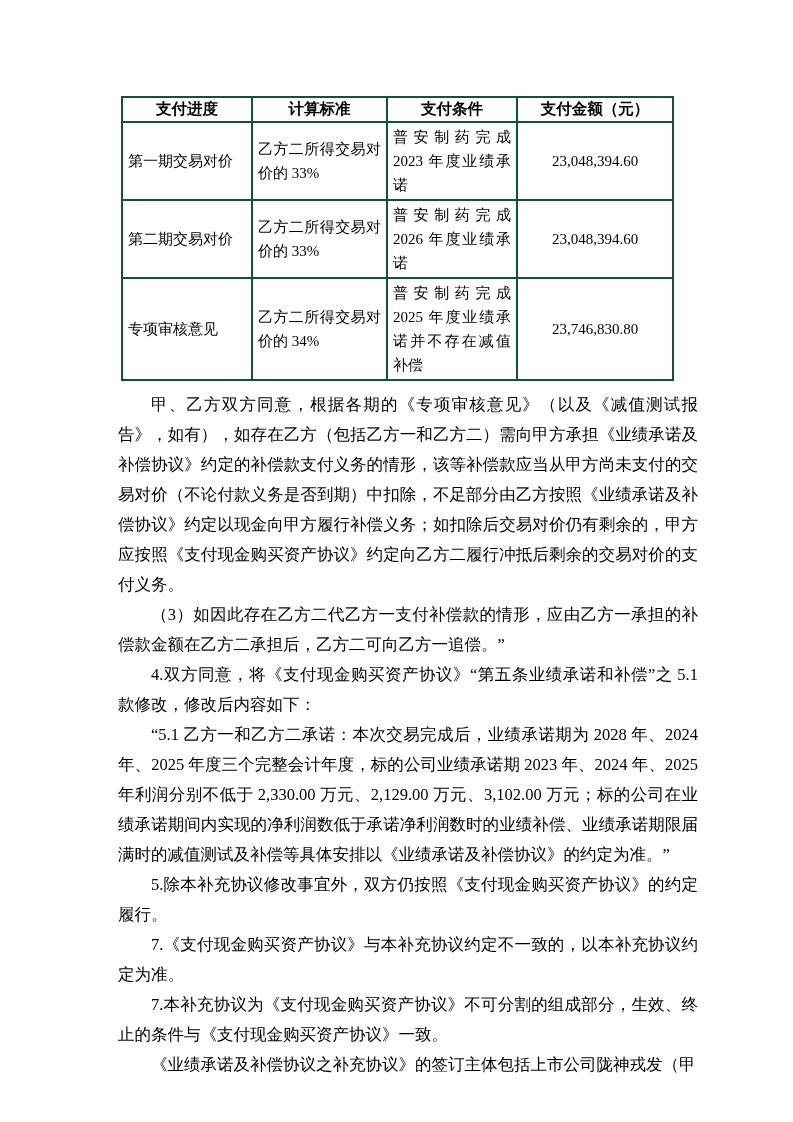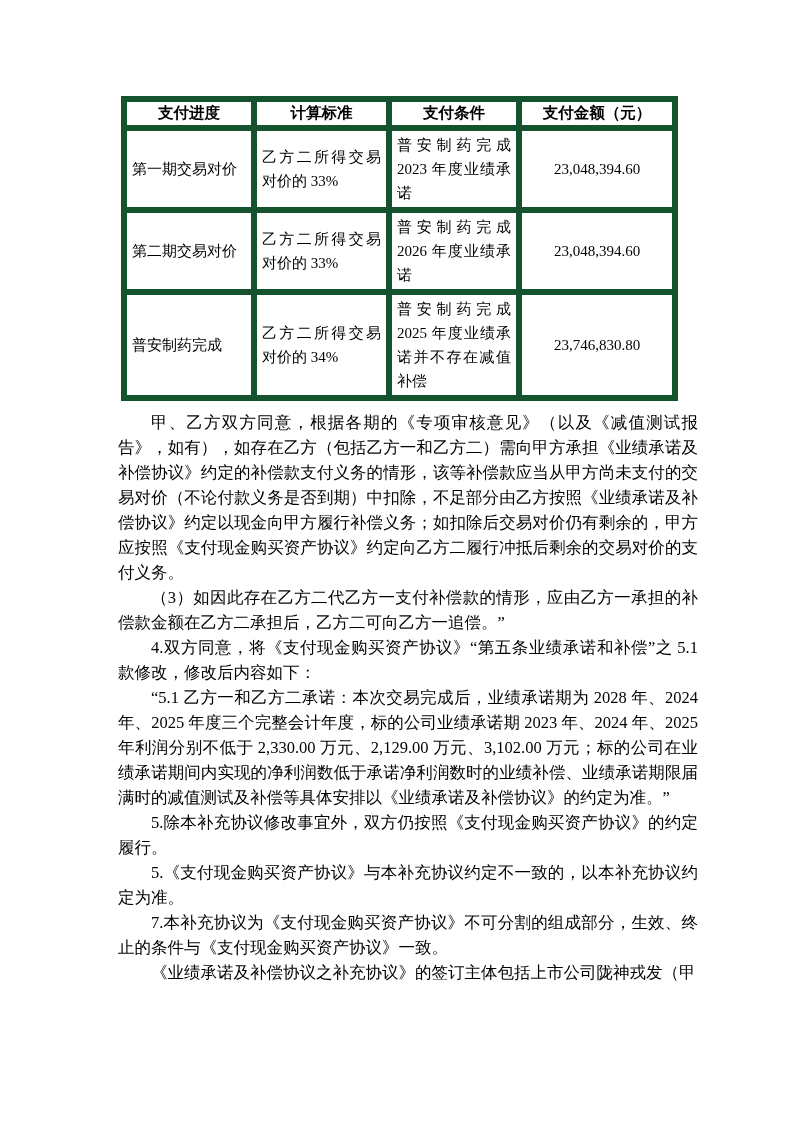--- a/index.html
+++ b/index.html
@@ -21,21 +21,21 @@
     width: 580px;
   }
   table.pay-table {
     border-collapse: collapse;
     table-layout: fixed;
     width: 551px;
     margin-left: 3px;
     border: 2px solid #000;
   }
   .pay-table th, .pay-table td {
-    border: 6px solid #14532d;
+    border: 2px solid #14532d;
     font-size: 15px;
     padding: 2px 5px;
     overflow: hidden;
   }
   .pay-table th {
     font-weight: bold;
     text-align: center;
     height: 25px;
     font-size: 15.5px;
     padding: 1px 2px;
@@ -46,21 +46,21 @@
     text-align: justify;
     text-justify: inter-ideograph;
   }
   tr.r1 td, tr.r2 td { height: 51px; }
   tr.r3 td { height: 67px; }
   td.c-amount { text-align: center; }
   .body-text {
     margin-top: 9px;
     width: 580px;
     font-size: 16.5px;
-    line-height: 25px;
+    line-height: 30px;
     text-align: justify;
     text-justify: inter-ideograph;
   }
   .body-text p {
     margin: 0;
     padding: 0;
     text-indent: 2em;
   }
   .body-text p.heading { font-weight: bold; }
 </style>
@@ -92,33 +92,33 @@
           <td class="c-cond">普安制药完成 2023 年度业绩承诺</td>
           <td class="c-amount">23,048,394.60</td>
         </tr>
         <tr class="r2">
           <td class="c-stage">第二期交易对价</td>
           <td class="c-basis">乙方二所得交易对价的 33%</td>
           <td class="c-cond">普安制药完成 2026 年度业绩承诺</td>
           <td class="c-amount">23,048,394.60</td>
         </tr>
         <tr class="r3">
-          <td class="c-stage">普安制药完成</td>
+          <td class="c-stage">专项审核意见</td>
           <td class="c-basis">乙方二所得交易对价的 34%</td>
           <td class="c-cond">普安制药完成 2025 年度业绩承诺并不存在减值补偿</td>
           <td class="c-amount">23,746,830.80</td>
         </tr>
       </tbody>
     </table>
 
     <div class="body-text">
       <p>甲、乙方双方同意，根据各期的《专项审核意见》（以及《减值测试报告》，如有），如存在乙方（包括乙方一和乙方二）需向甲方承担《业绩承诺及补偿协议》约定的补偿款支付义务的情形，该等补偿款应当从甲方尚未支付的交易对价（不论付款义务是否到期）中扣除，不足部分由乙方按照《业绩承诺及补偿协议》约定以现金向甲方履行补偿义务；如扣除后交易对价仍有剩余的，甲方应按照《支付现金购买资产协议》约定向乙方二履行冲抵后剩余的交易对价的支付义务。</p>
       <p>（3）如因此存在乙方二代乙方一支付补偿款的情形，应由乙方一承担的补偿款金额在乙方二承担后，乙方二可向乙方一追偿。”</p>
       <p>4.双方同意，将《支付现金购买资产协议》“第五条业绩承诺和补偿”之 5.1 款修改，修改后内容如下：</p>
       <p>“5.1 乙方一和乙方二承诺：本次交易完成后，业绩承诺期为 2028 年、2024 年、2025 年度三个完整会计年度，标的公司业绩承诺期 2023 年、2024 年、2025 年利润分别不低于 2,330.00 万元、2,129.00 万元、3,102.00 万元；标的公司在业绩承诺期间内实现的净利润数低于承诺净利润数时的业绩补偿、业绩承诺期限届满时的减值测试及补偿等具体安排以《业绩承诺及补偿协议》的约定为准。”</p>
       <p>5.除本补充协议修改事宜外，双方仍按照《支付现金购买资产协议》的约定履行。</p>
-      <p>5.《支付现金购买资产协议》与本补充协议约定不一致的，以本补充协议约定为准。</p>
+      <p>7.《支付现金购买资产协议》与本补充协议约定不一致的，以本补充协议约定为准。</p>
       <p>7.本补充协议为《支付现金购买资产协议》不可分割的组成部分，生效、终止的条件与《支付现金购买资产协议》一致。</p>
       <p>《业绩承诺及补偿协议之补充协议》的签订主体包括上市公司陇神戎发（甲</p>
     </div>
 
   </div>
 </div>
 
 </body></html>

